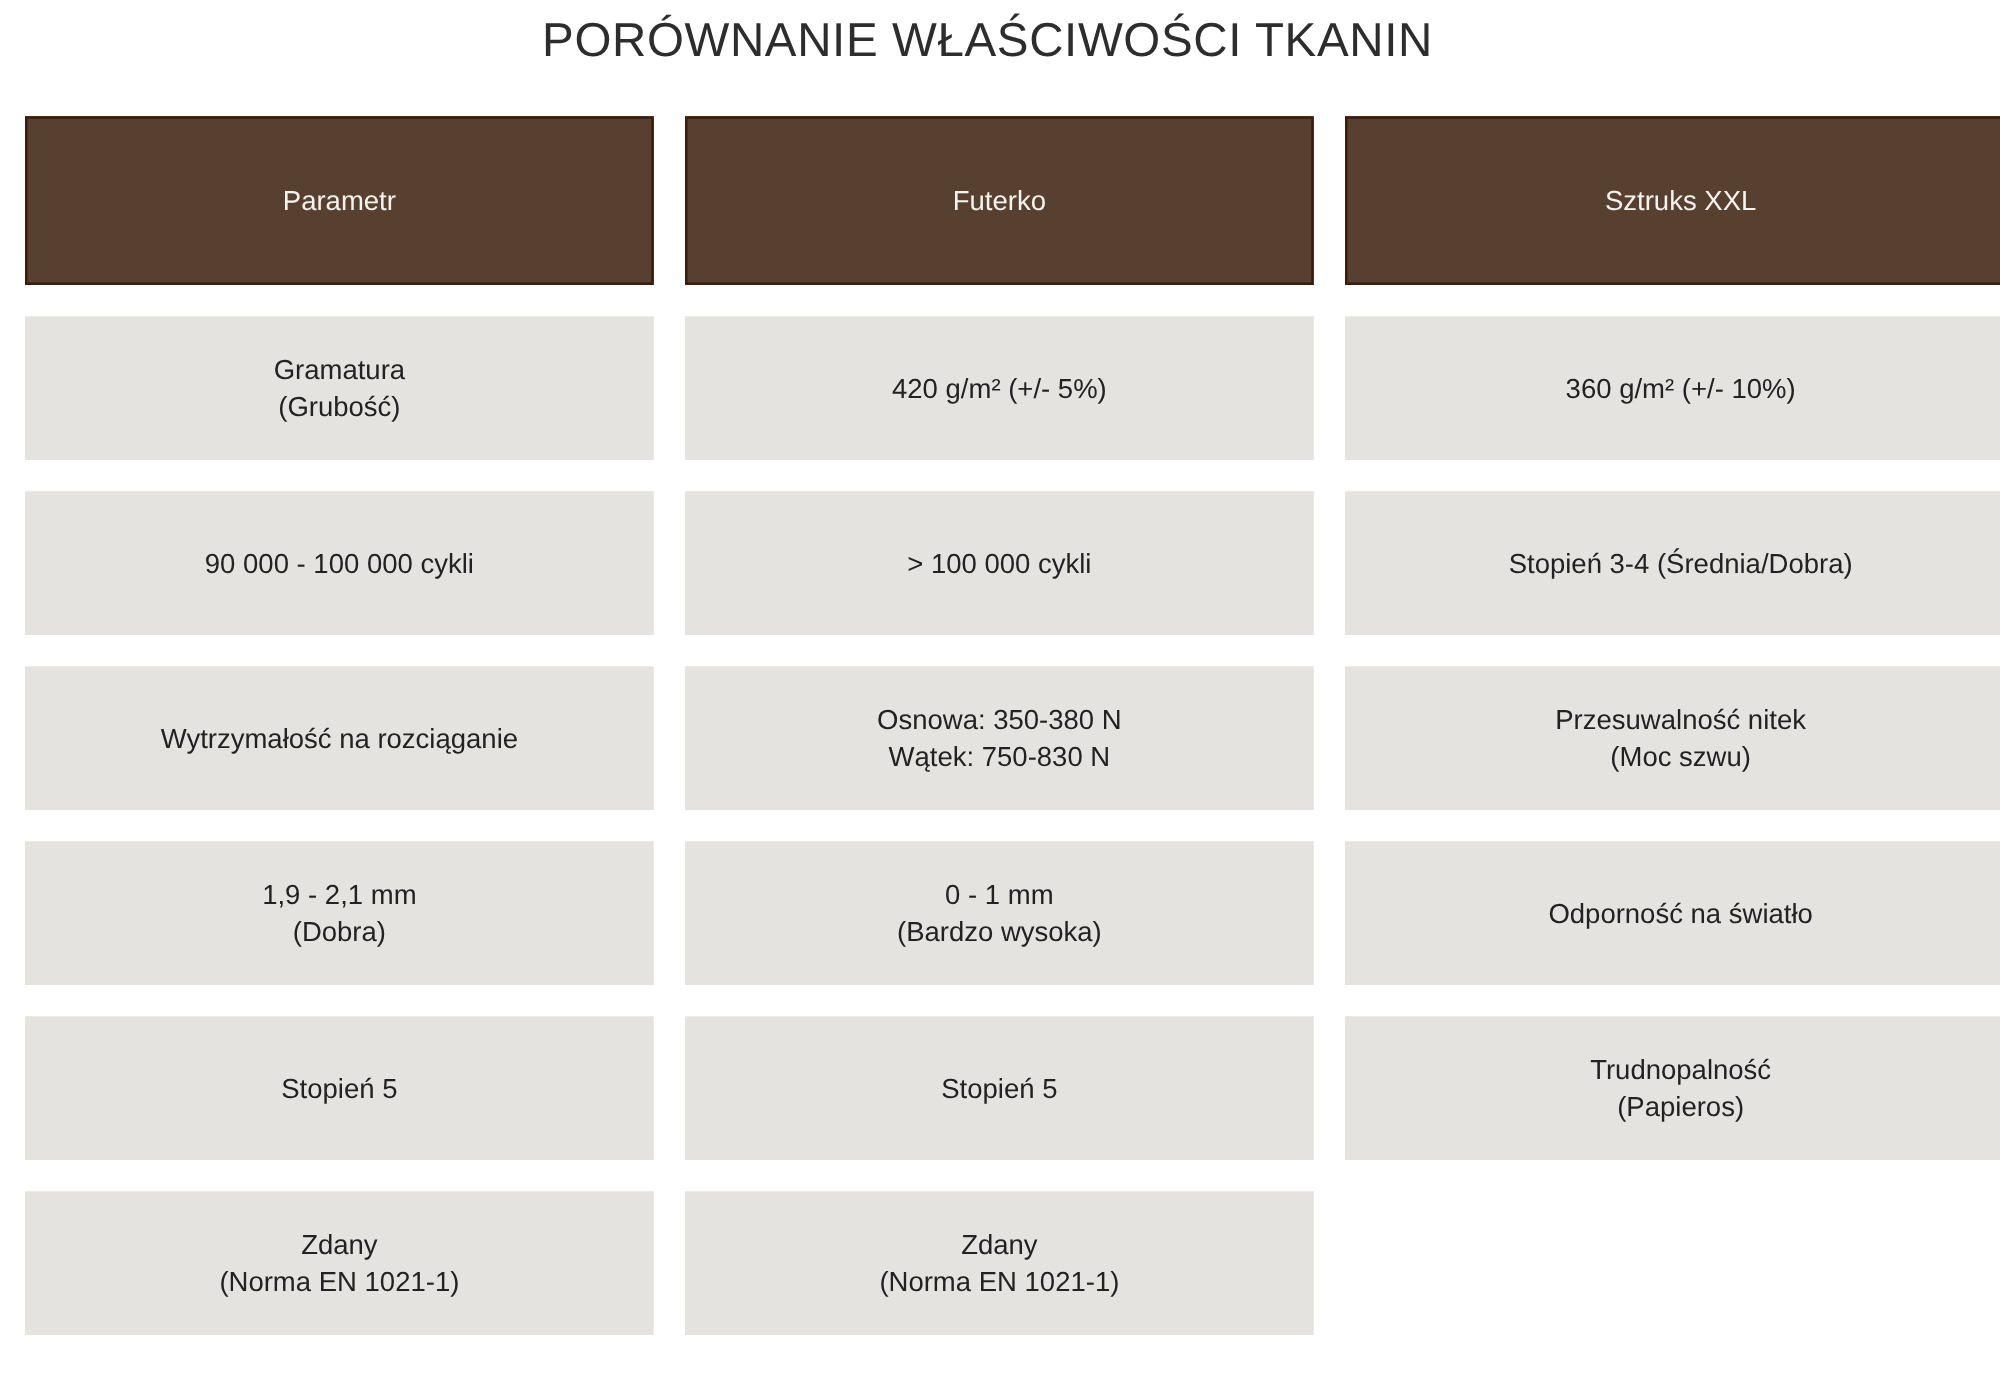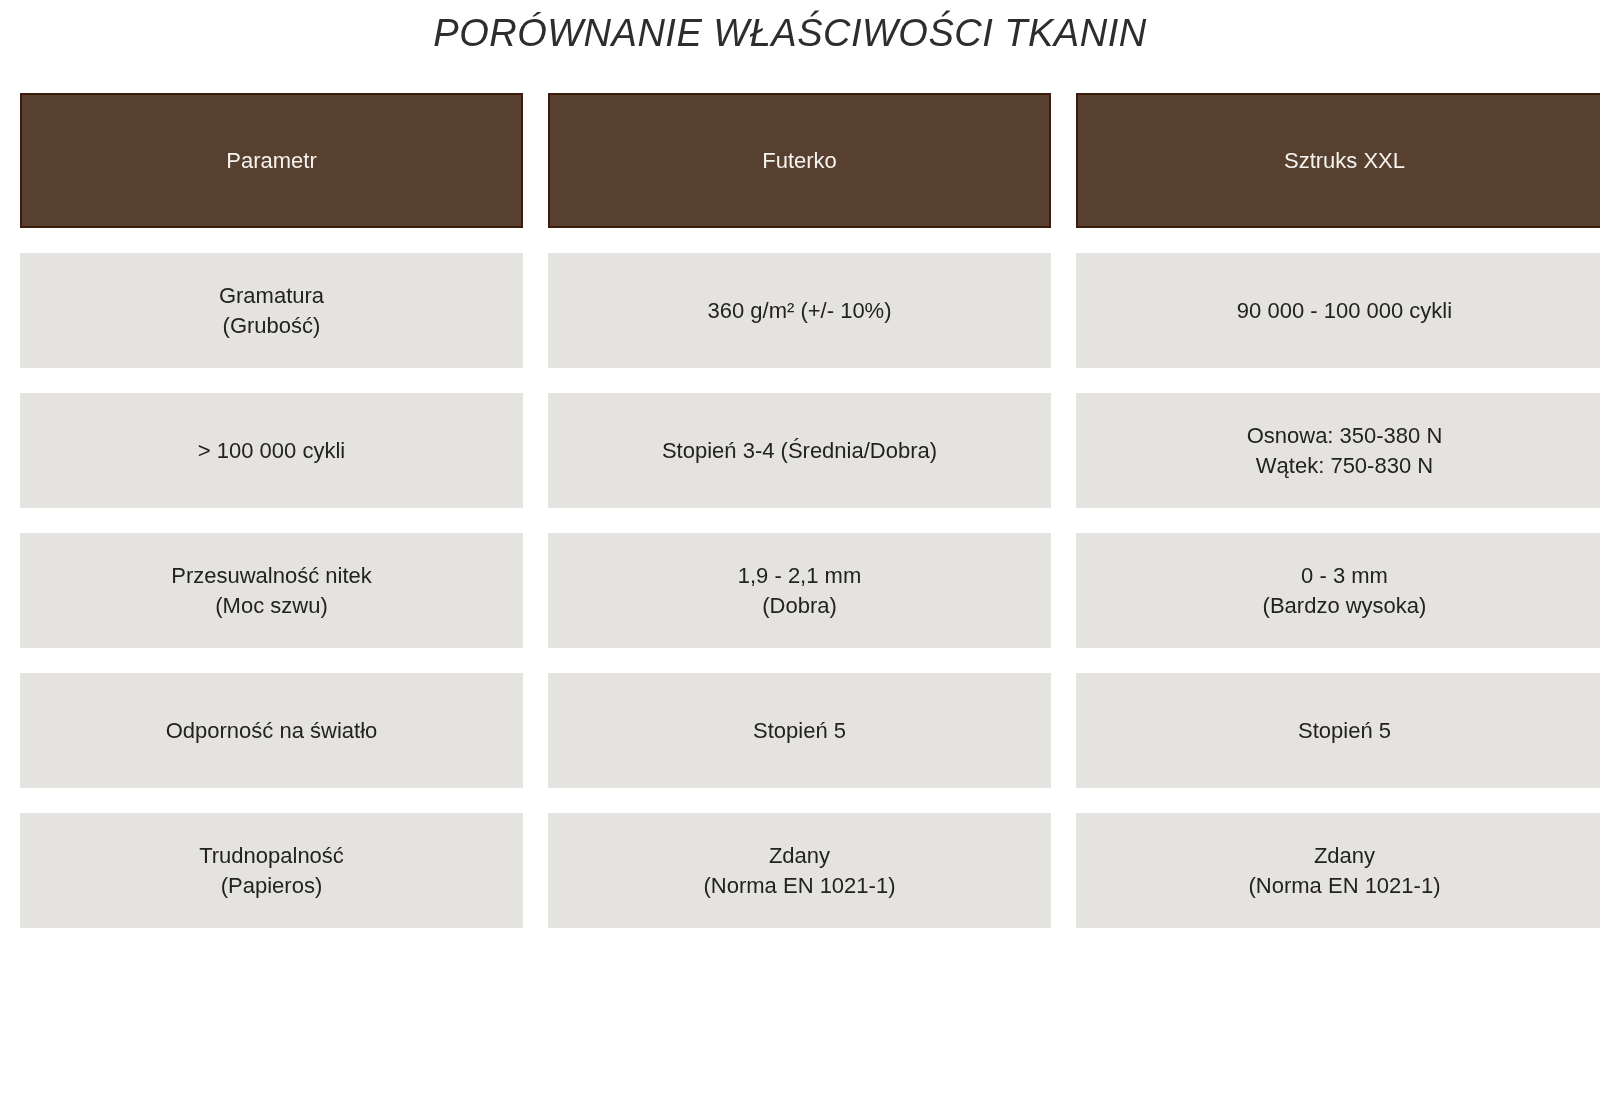--- a/index.html
+++ b/index.html
@@ -19,21 +19,20 @@
     position: absolute;
     top: 10px;
     left: 0;
     width: 1580px;
     text-align: center;
     font-size: 38px;
     line-height: 46px;
     font-weight: 400;
     letter-spacing: 0.5px;
     color: var(--title-text, #2d2d2d);
-    font-style: italic;
   }
   .comparison-table {
     position: absolute;
     left: 20px;
     top: 93px;
     width: 1563px;
     display: grid;
     grid-template-columns: 503px 503px 537px;
     grid-template-rows: 135px repeat(7, 115px);
     column-gap: 10px;
@@ -73,35 +72,37 @@
   <div class="title">PORÓWNANIE WŁAŚCIWOŚCI TKANIN</div>
 
   <div class="comparison-table">
 
     <div class="header-cell">Parametr</div>
     <div class="header-cell">Futerko</div>
     <div class="header-cell">Sztruks XXL</div>
 
     <div class="body-cell">Gramatura
 (Grubość)</div>
+    <div class="body-cell">420 g/m² (+/- 5%)</div>
     <div class="body-cell">360 g/m² (+/- 10%)</div>
 
     <div class="body-cell">90 000 - 100 000 cykli</div>
     <div class="body-cell">&gt; 100 000 cykli</div>
 
     <div class="body-cell">Stopień 3-4 (Średnia/Dobra)</div>
 
+    <div class="body-cell">Wytrzymałość na rozciąganie</div>
     <div class="body-cell">Osnowa: 350-380 N
 Wątek: 750-830 N</div>
 
     <div class="body-cell">Przesuwalność nitek
 (Moc szwu)</div>
     <div class="body-cell">1,9 - 2,1 mm
 (Dobra)</div>
-    <div class="body-cell">0 - 3 mm
+    <div class="body-cell">0 - 1 mm
 (Bardzo wysoka)</div>
 
     <div class="body-cell">Odporność na światło</div>
     <div class="body-cell">Stopień 5</div>
     <div class="body-cell">Stopień 5</div>
 
     <div class="body-cell">Trudnopalność
 (Papieros)</div>
     <div class="body-cell">Zdany
 (Norma EN 1021-1)</div>

